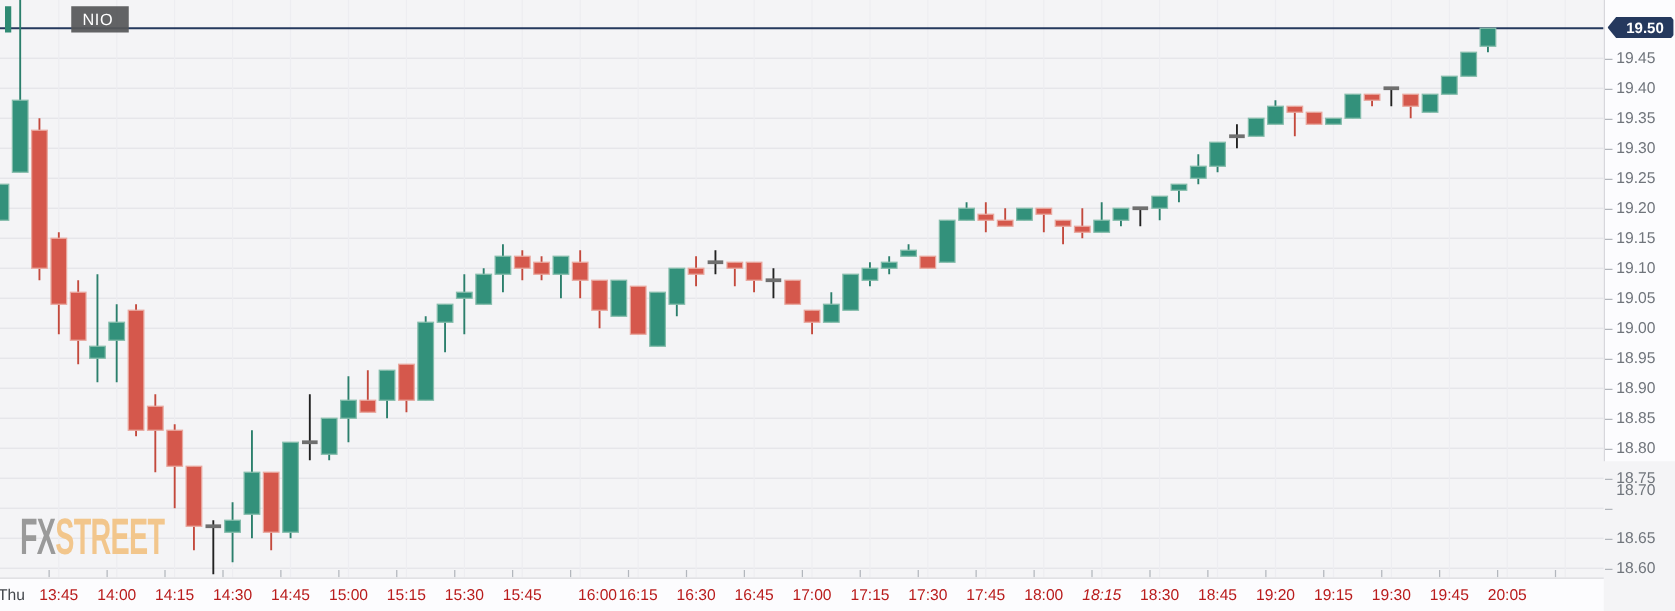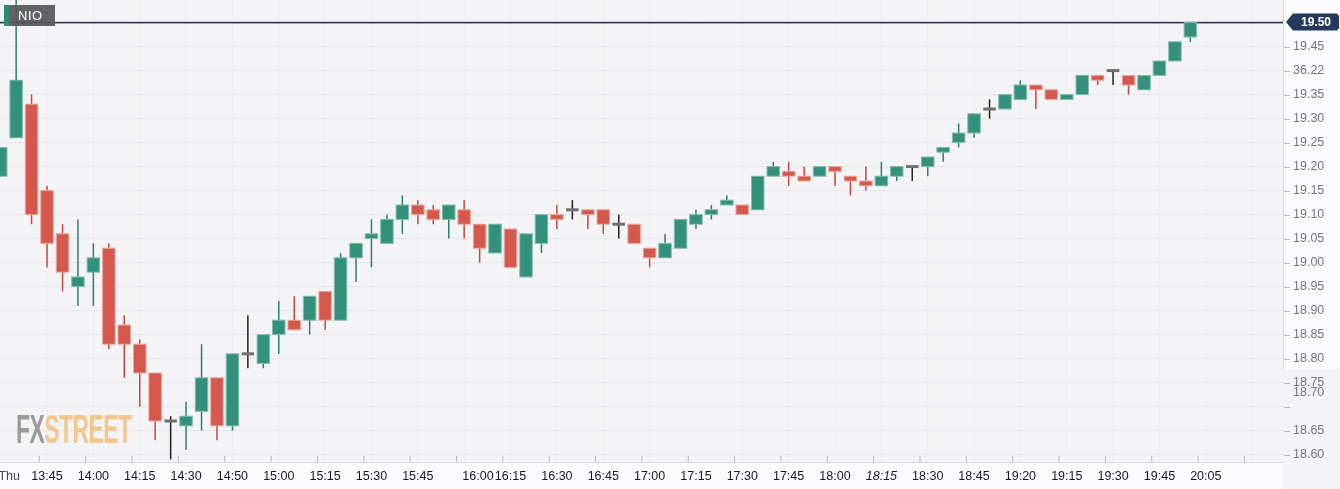--- a/index.html
+++ b/index.html
@@ -8,23 +8,23 @@
        font-family:"Liberation Sans",sans-serif;background:#f4f4f6;}
   .pane{position:absolute;left:0;top:0;width:1283px;height:462px;overflow:hidden;}
   .pane svg{position:absolute;left:0;top:0;}
   .price-axis{position:absolute;left:1283px;top:0;width:57px;height:369px;
               background:#fcfcfe;border-left:1px solid #d7d7dc;}
   .time-axis{position:absolute;left:0;top:462px;width:1283px;height:27px;
              background:#fcfcfe;border-top:1px solid #d7d7dc;}
   .price-label{position:absolute;left:9px;font-size:12.5px;color:#70757c;white-space:nowrap;}
   .price-tick{position:absolute;left:0;width:6px;height:1px;background:#b3b7bd;}
   .time-label{position:absolute;top:6px;transform:translateX(-50%);font-size:12.5px;
-              color:#0f172a;white-space:nowrap;}
+              color:#b91c1c;white-space:nowrap;}
   .time-label.day{color:#42464b;}
-  .symbol-label{position:absolute;left:4px;top:5px;height:21px;display:flex;z-index:3;}
+  .symbol-label{position:absolute;left:4px;top:5px;height:21px;display:flex;z-index:3;gap:48px;}
   .symbol-stripe{width:5px;height:100%;background:#2f8a73;}
   .symbol-box{height:100%;background:rgba(86,87,89,0.93);color:#fff;font-size:13px;
               display:flex;align-items:center;padding:0 12px 0 9px;letter-spacing:.5px;}
   .price-badge{position:absolute;left:2px;top:12px;width:53px;height:20px;background:#25395e;
                color:#fff;font-size:12px;font-weight:bold;display:flex;align-items:center;
                justify-content:center;padding-left:7px;
                clip-path:polygon(0 50%,13% 8%,96% 8%,100% 20%,100% 80%,96% 92%,13% 92%);}
   .watermark{position:absolute;left:16px;top:409px;font-size:41px;font-weight:bold;
              letter-spacing:-1px;transform:scaleX(0.56);transform-origin:left center;
              white-space:nowrap;z-index:2;line-height:1;}
@@ -439,21 +439,21 @@
     </div>
 
     <div class="watermark"><span class="wm-fx">FX</span><span class="wm-street">STREET</span></div>
   </div>
 
   <div class="price-axis" id="price-axis">
     <div class="price-badge">19.50</div>
   <div class="price-tick" style="top: 46.6px;"></div>
       <div class="price-label" style="top: 39.1px;">19.45</div>
       <div class="price-tick" style="top: 70.6px;"></div>
-      <div class="price-label" style="top: 63.1px;">36.22</div>
+      <div class="price-label" style="top: 63.1px;">19.40</div>
       <div class="price-tick" style="top: 94.6px;"></div>
       <div class="price-label" style="top: 87.1px;">19.35</div>
       <div class="price-tick" style="top: 118.6px;"></div>
       <div class="price-label" style="top: 111.1px;">19.30</div>
       <div class="price-tick" style="top: 142.6px;"></div>
       <div class="price-label" style="top: 135.1px;">19.25</div>
       <div class="price-tick" style="top: 166.6px;"></div>
       <div class="price-label" style="top: 159.1px;">19.20</div>
       <div class="price-tick" style="top: 190.6px;"></div>
       <div class="price-label" style="top: 183.1px;">19.15</div>
@@ -480,21 +480,21 @@
       <div class="price-tick" style="top: 454.6px;"></div>
       <div class="price-label" style="top: 447.1px;">18.60</div>
     </div>
 
   <div class="time-axis" id="time-axis">
       <div class="time-label day" style="left: 9.2px;">Thu</div>
       <div class="time-label" style="left: 47px;">13:45</div>
       <div class="time-label" style="left: 93.4px;">14:00</div>
       <div class="time-label" style="left: 139.7px;">14:15</div>
       <div class="time-label" style="left: 186.1px;">14:30</div>
-      <div class="time-label" style="left: 232.4px;">14:50</div>
+      <div class="time-label" style="left: 232.4px;">14:45</div>
       <div class="time-label" style="left: 278.8px;">15:00</div>
       <div class="time-label" style="left: 325.1px;">15:15</div>
       <div class="time-label" style="left: 371.5px;">15:30</div>
       <div class="time-label" style="left: 417.8px;">15:45</div>
       <div class="time-label" style="left: 478px;">16:00</div>
       <div class="time-label" style="left: 510.5px;">16:15</div>
       <div class="time-label" style="left: 556.9px;">16:30</div>
       <div class="time-label" style="left: 603.3px;">16:45</div>
       <div class="time-label" style="left: 649.6px;">17:00</div>
       <div class="time-label" style="left: 696px;">17:15</div>

